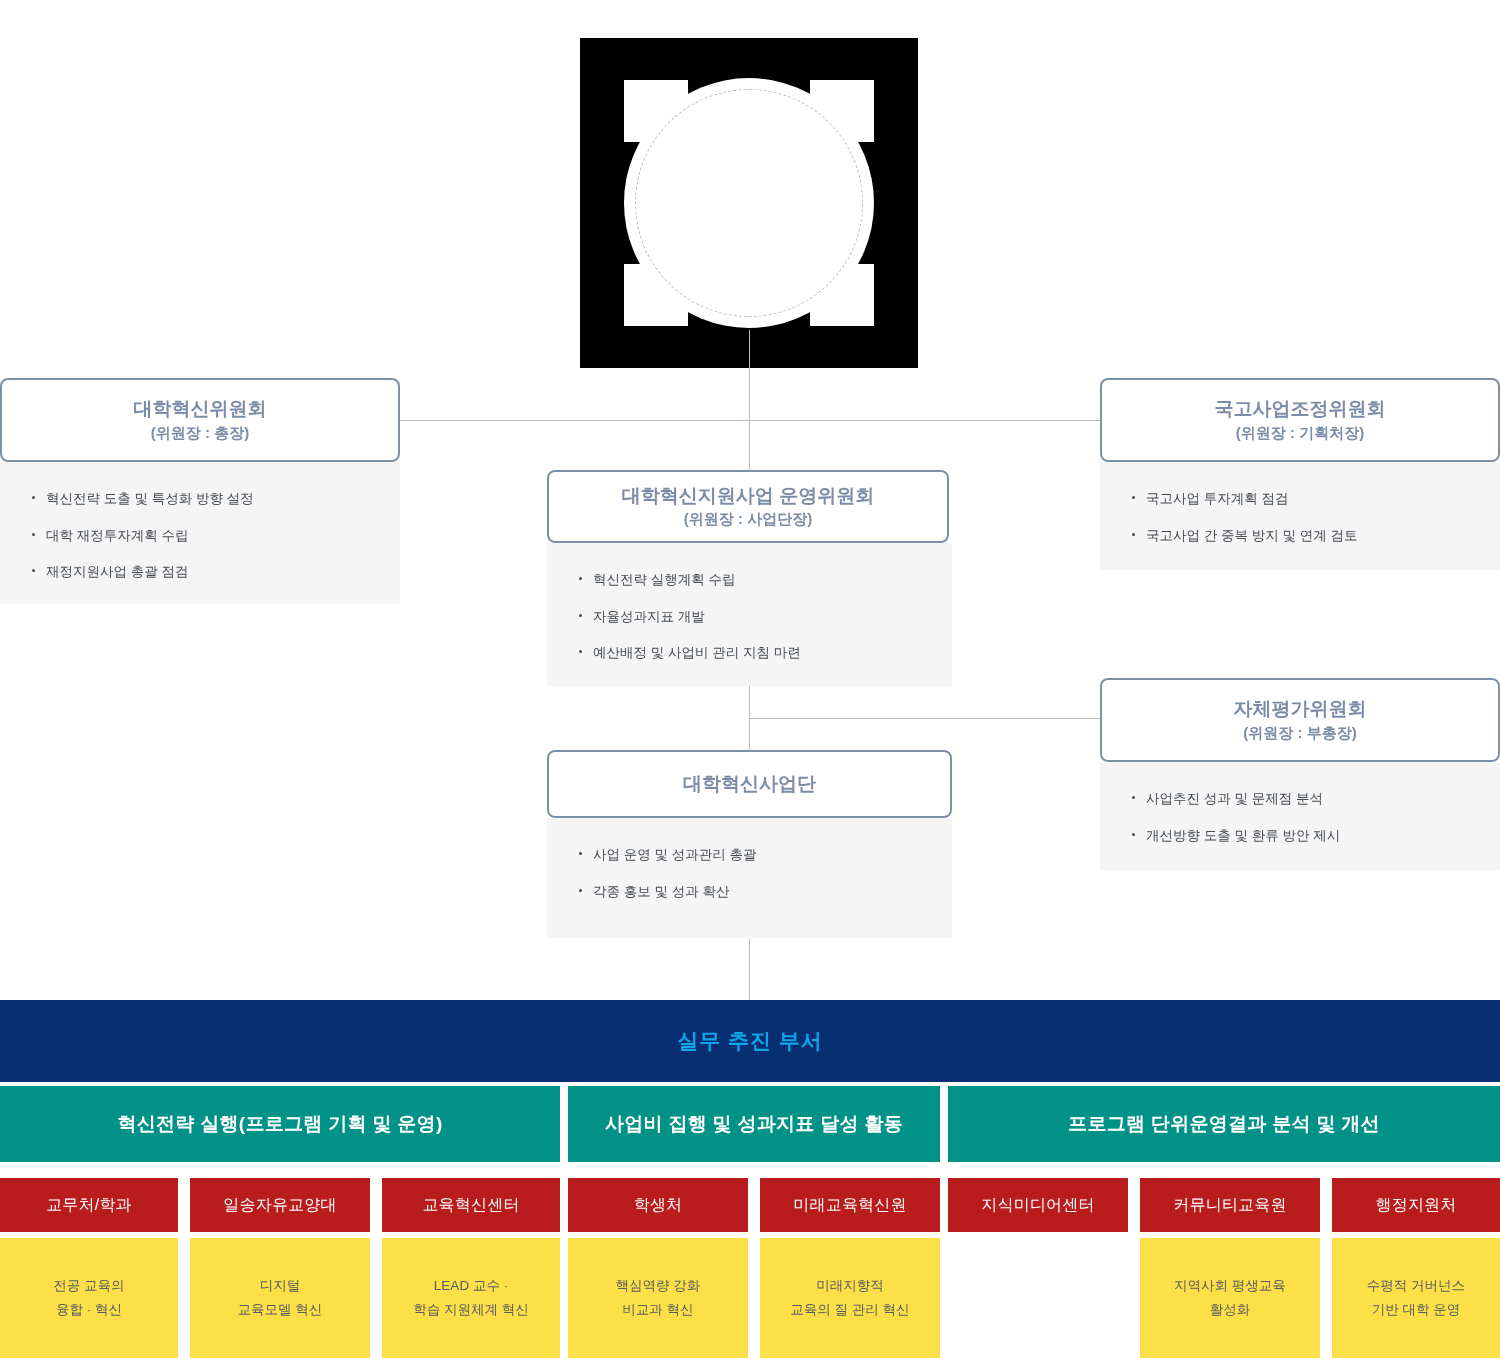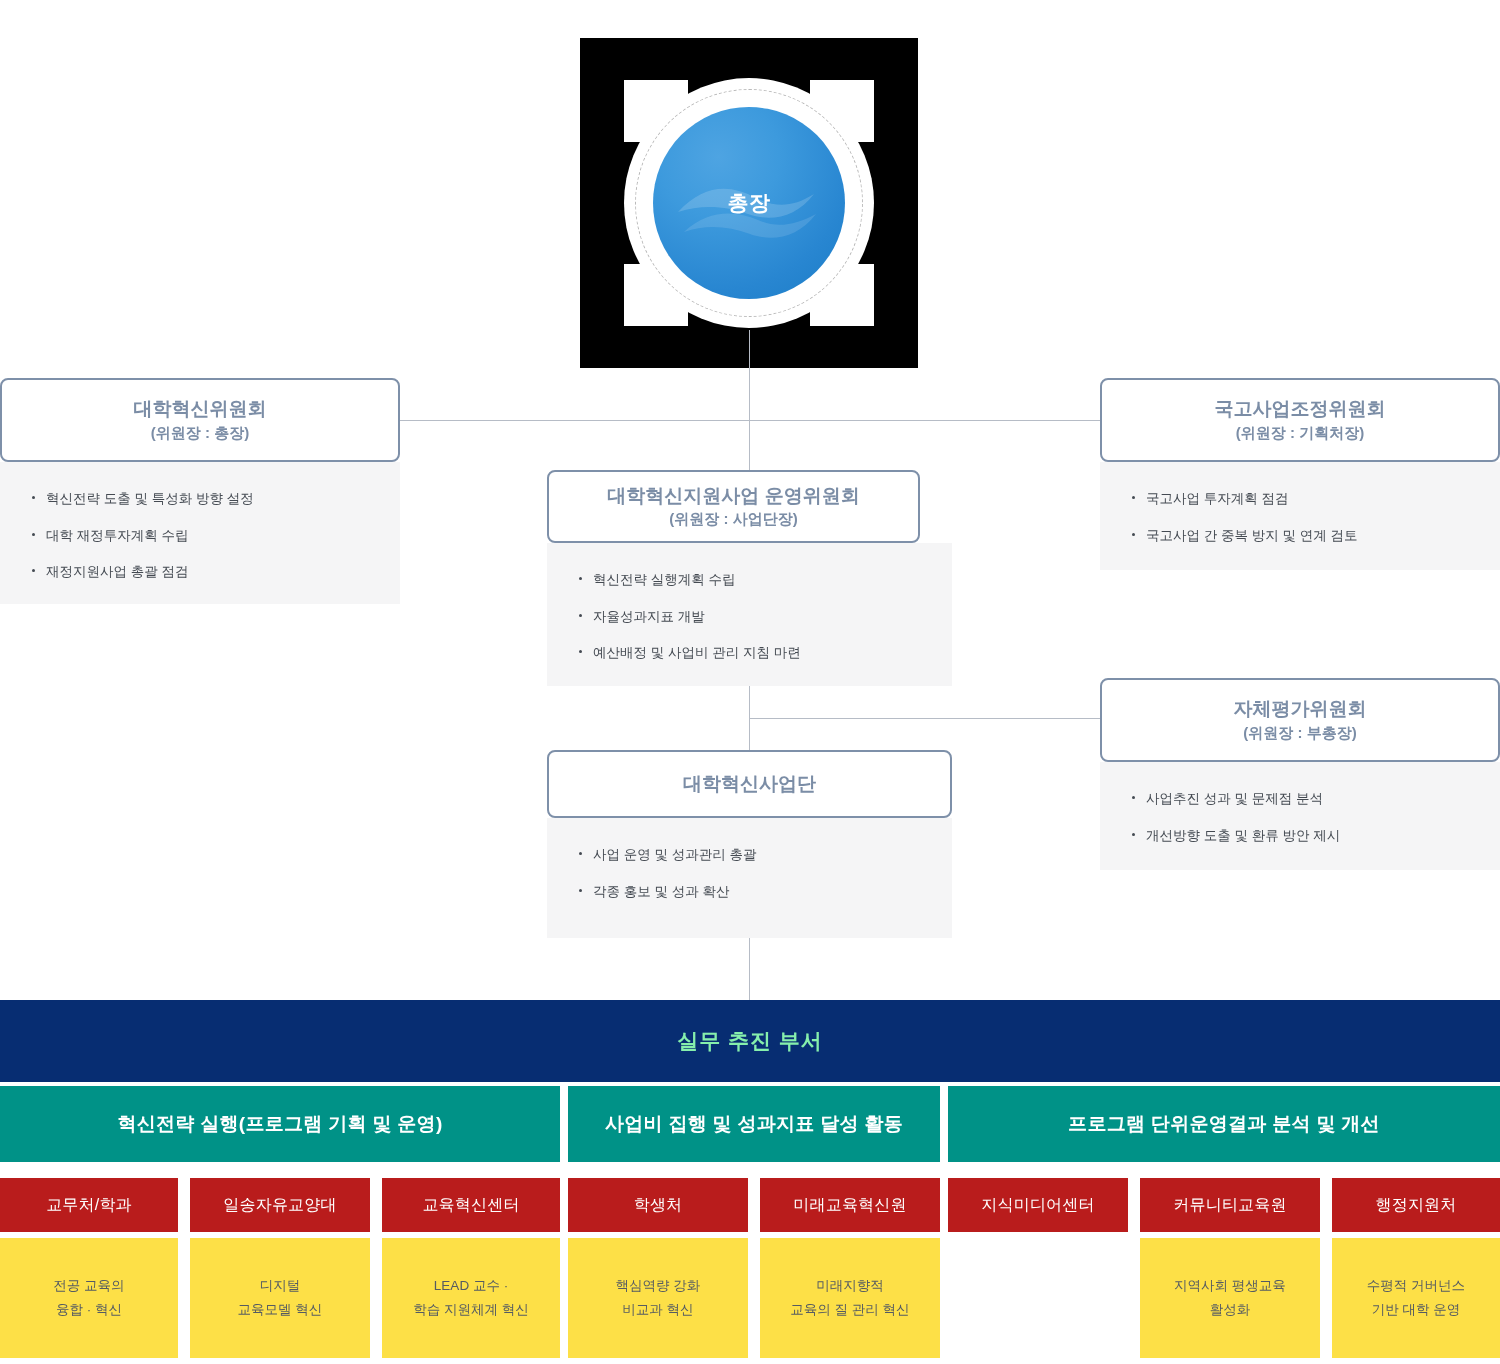--- a/index.html
+++ b/index.html
@@ -119,21 +119,21 @@
 
   
   .navy-bar {
     position: absolute;
     left: 0; top: 1000px;
     width: 1500px; height: 82px;
     background: #072d72;
     display: flex; align-items: center; justify-content: center;
   }
   .navy-bar span {
-    color: #86efac;
+    color: #0ea5e9;
     font-size: 21px;
     font-weight: bold;
     letter-spacing: 1px;
   }
 
   
   .teal-row {
     position: absolute;
     left: 0; top: 1086px;
     width: 1500px; height: 76px;
@@ -181,27 +181,20 @@
 </head>
 <body>
 
 <div class="president-block">
   <div class="notch tl"></div>
   <div class="notch tr"></div>
   <div class="notch bl"></div>
   <div class="notch br"></div>
   <div class="president-ring"></div>
   <div class="president-dash"></div>
-  <div class="president-circle">
-    <svg class="president-wave" viewBox="0 0 150 90">
-      <path d="M4 50 C30 22, 56 22, 82 36 C100 45, 118 46, 140 32 C122 56, 96 60, 74 52 C52 44, 28 42, 4 50 Z" fill="#ffffff" opacity="0.55"></path>
-      <path d="M10 70 C34 48, 60 48, 84 58 C102 66, 120 64, 142 52 C124 76, 98 80, 76 72 C54 64, 32 62, 10 70 Z" fill="#ffffff" opacity="0.40"></path>
-    </svg>
-    <span class="president-label">총장</span>
-  </div>
 </div>
 
 <div class="vline" style="left:749px; top:330px; height:90px;"></div>
 
 <div class="hline" style="left:399px; top:420px; width:351px;"></div>
 <div class="hline" style="left:749px; top:420px; width:352px;"></div>
 
 <div class="vline" style="left:749px; top:420px; height:50px;"></div>
 <div class="vline" style="left:749px; top:543px; height:32px;"></div>
 <div class="vline" style="left:749px; top:686px; height:64px;"></div>
@@ -227,21 +220,21 @@
   <div class="t1">국고사업조정위원회</div>
   <div class="t2">(위원장 : 기획처장)</div>
 </div>
 <div class="card-body" style="left:1100px; top:462px; width:400px; height:108px;">
   <ul>
     <li>국고사업 투자계획 점검</li>
     <li>국고사업 간 중복 방지 및 연계 검토</li>
   </ul>
 </div>
 
-<div class="card-title" style="left:547px; top:470px; width:373px; height:73px;">
+<div class="card-title" style="left:547px; top:470px; width:402px; height:73px;">
   <div class="t1">대학혁신지원사업 운영위원회</div>
   <div class="t2">(위원장 : 사업단장)</div>
 </div>
 <div class="card-body" style="left:547px; top:543px; width:405px; height:143px;">
   <ul>
     <li>혁신전략 실행계획 수립</li>
     <li>자율성과지표 개발</li>
     <li>예산배정 및 사업비 관리 지침 마련</li>
   </ul>
 </div>

